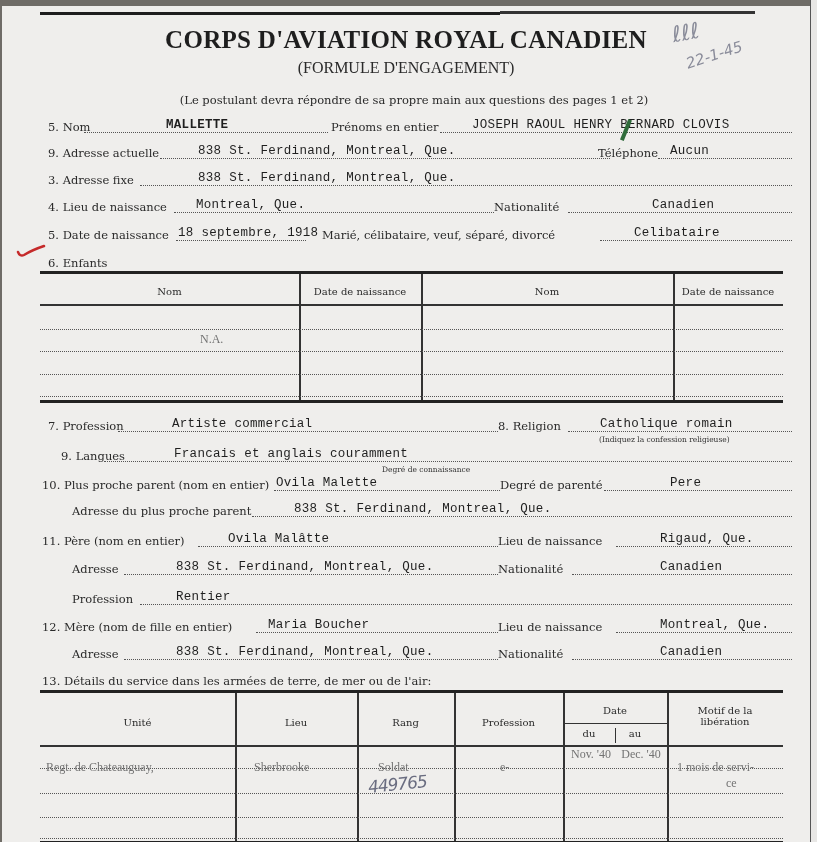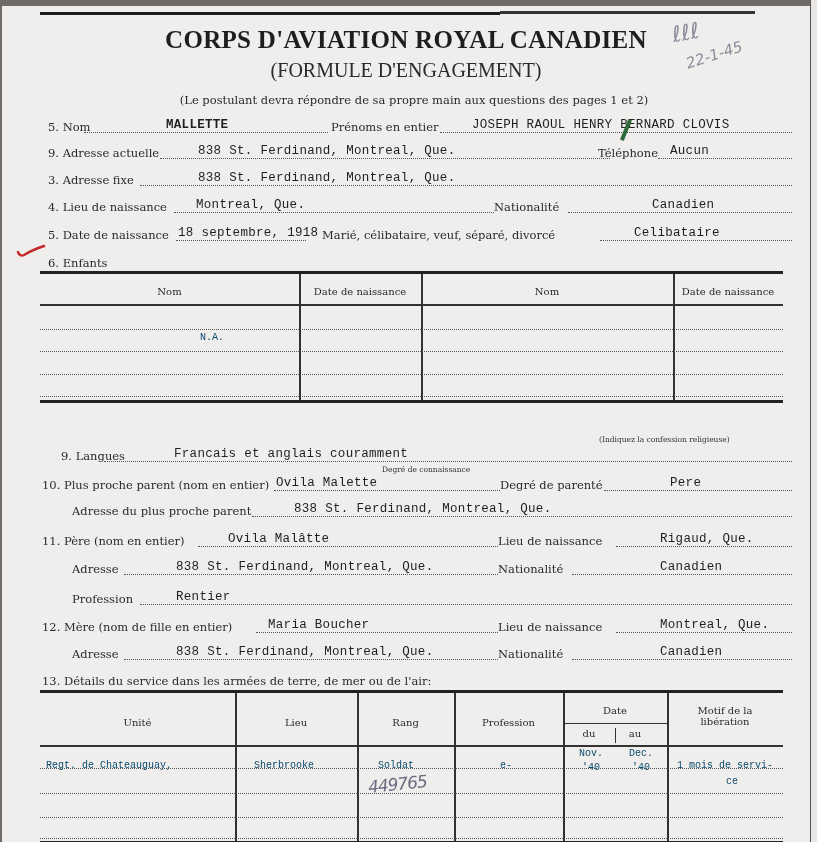--- a/index.html
+++ b/index.html
@@ -11,42 +11,42 @@
     color: #2a2a2a;
   }
   .topbar-dark { position: absolute; left: 0; top: 0; width: 817px; height: 8px; background: #6f6c67; }
   .right-edge { position: absolute; left: 810px; top: 0; width: 7px; height: 842px; background: #e8e7e5; border-left: 1px solid #555; }
   .rule-top { position: absolute; left: 38px; top: 6px; width: 460px; height: 3px; background: #1d1d1d; }
   .rule-top2 { position: absolute; left: 498px; top: 5px; width: 255px; height: 3px; background: #333; }
 
   .title { position: absolute; left: 0; width: 808px; text-align: center; top: 20px;
     font-family: "Liberation Serif", serif; font-weight: bold; font-size: 25px; letter-spacing: 0.3px; color: #1e1e1e; }
   .subtitle { position: absolute; left: 0; width: 808px; text-align: center; top: 53px;
-    font-family: "Liberation Serif", serif; font-size: 20px; color: #2a2a2a; }
+    font-family: "Liberation Serif", serif; font-size: 16px; color: #2a2a2a; }
   .instruction { position: absolute; left: 0; width: 808px; text-align: center; top: 87px;
     font-size: 11.5px; color: #2a2a2a; padding-left: 16px; }
 
   .hand { position: absolute; font-family: "DejaVu Sans", sans-serif; font-style: italic; color: #8a8c9a; }
   .hand.initials { left: 670px; top: 14px; font-size: 22px; transform: rotate(-10deg); }
   .hand.date { left: 683px; top: 40px; font-size: 15px; transform: rotate(-18deg); }
 
   .row { position: absolute; left: 46px; height: 16px; font-size: 11.5px; white-space: nowrap; }
   .lbl { position: absolute; top: 0; color: #2a2a2a; }
   .val { position: absolute; top: -2px; font-family: "Liberation Mono", "DejaVu Sans Mono", monospace; font-size: 12.5px; color: #1f1f1f; letter-spacing: 0.3px; }
   .dots { position: absolute; top: 11px; height: 2px; border-bottom: 1.5px dotted #555; }
   .small-note { position: absolute; font-size: 7.5px; color: #333; white-space: nowrap; }
 
   .check-mark { position: absolute; left: 14px; top: 232px; width: 30px; height: 20px; }
 
   .tbl-rule { position: absolute; height: 3px; background: #222; }
   .tbl-rule.thin { height: 1.5px; background: #333; }
   .vline { position: absolute; width: 1.5px; background: #333; }
   .hdr { position: absolute; font-size: 10px; text-align: center; color: #2a2a2a; }
   .dotline { position: absolute; height: 1px; border-bottom: 1.5px dotted #555; }
-  .cell-val { position: absolute; font-family: Liberation Mono, monospace; font-size: 10px; color: #0c4a6e; white-space: nowrap; }
+  .cell-val { position: absolute; font-family: Liberation Serif, serif; font-size: 12px; color: #737373; white-space: nowrap; }
   .serial { position: absolute; left: 366px; top: 768px; font-family: "DejaVu Sans", sans-serif; font-style: italic; font-size: 17px; color: #6a6d80; transform: rotate(-6deg); letter-spacing: -1px; }
   .green-slash { position: absolute; left: 622px; top: 113px; width: 4px; height: 22px; background: #2f6b3a; transform: rotate(22deg); }
 </style>
 </head>
 <body>
 
 <div class="topbar-dark"></div>
 <div class="page">
   <div class="rule-top"></div>
   <div class="rule-top2"></div>
@@ -120,20 +120,28 @@
     <div class="hdr" style="left:297px; top:280px; width:122px;">Date de naissance</div>
     <div class="hdr" style="left:419px; top:280px; width:252px;">Nom</div>
     <div class="hdr" style="left:671px; top:280px; width:110px;">Date de naissance</div>
     <div class="dotline" style="left:38px; top:323px; width:743px;"></div>
     <div class="dotline" style="left:38px; top:345px; width:743px;"></div>
     <div class="dotline" style="left:38px; top:368px; width:743px;"></div>
     <div class="dotline" style="left:38px; top:390px; width:743px;"></div>
     <div class="cell-val" style="left:198px; top:326px;">N.A.</div>
   </div>
 
+  <div class="row" style="top:413px; width:740px;">
+    <span class="lbl" style="left:0">7. Profession</span>
+    <span class="dots" style="left:70px; width:380px;"></span>
+    <span class="val" style="left:124px;">Artiste commercial</span>
+    <span class="lbl" style="left:450px;">8. Religion</span>
+    <span class="dots" style="left:520px; width:224px;"></span>
+    <span class="val" style="left:552px;">Catholique romain</span>
+  </div>
   <div class="small-note" style="left:597px; top:429px;">(Indiquez la confession religieuse)</div>
 
   <div class="row" style="top:443px; width:740px;">
     <span class="lbl" style="left:13px">9. Langues</span>
     <span class="dots" style="left:56px; width:688px;"></span>
     <span class="val" style="left:126px;">Francais et anglais couramment</span>
   </div>
   <div class="small-note" style="left:380px; top:459px;">Degré de connaissance</div>
 
   <div class="row" style="top:472px; width:740px;">

